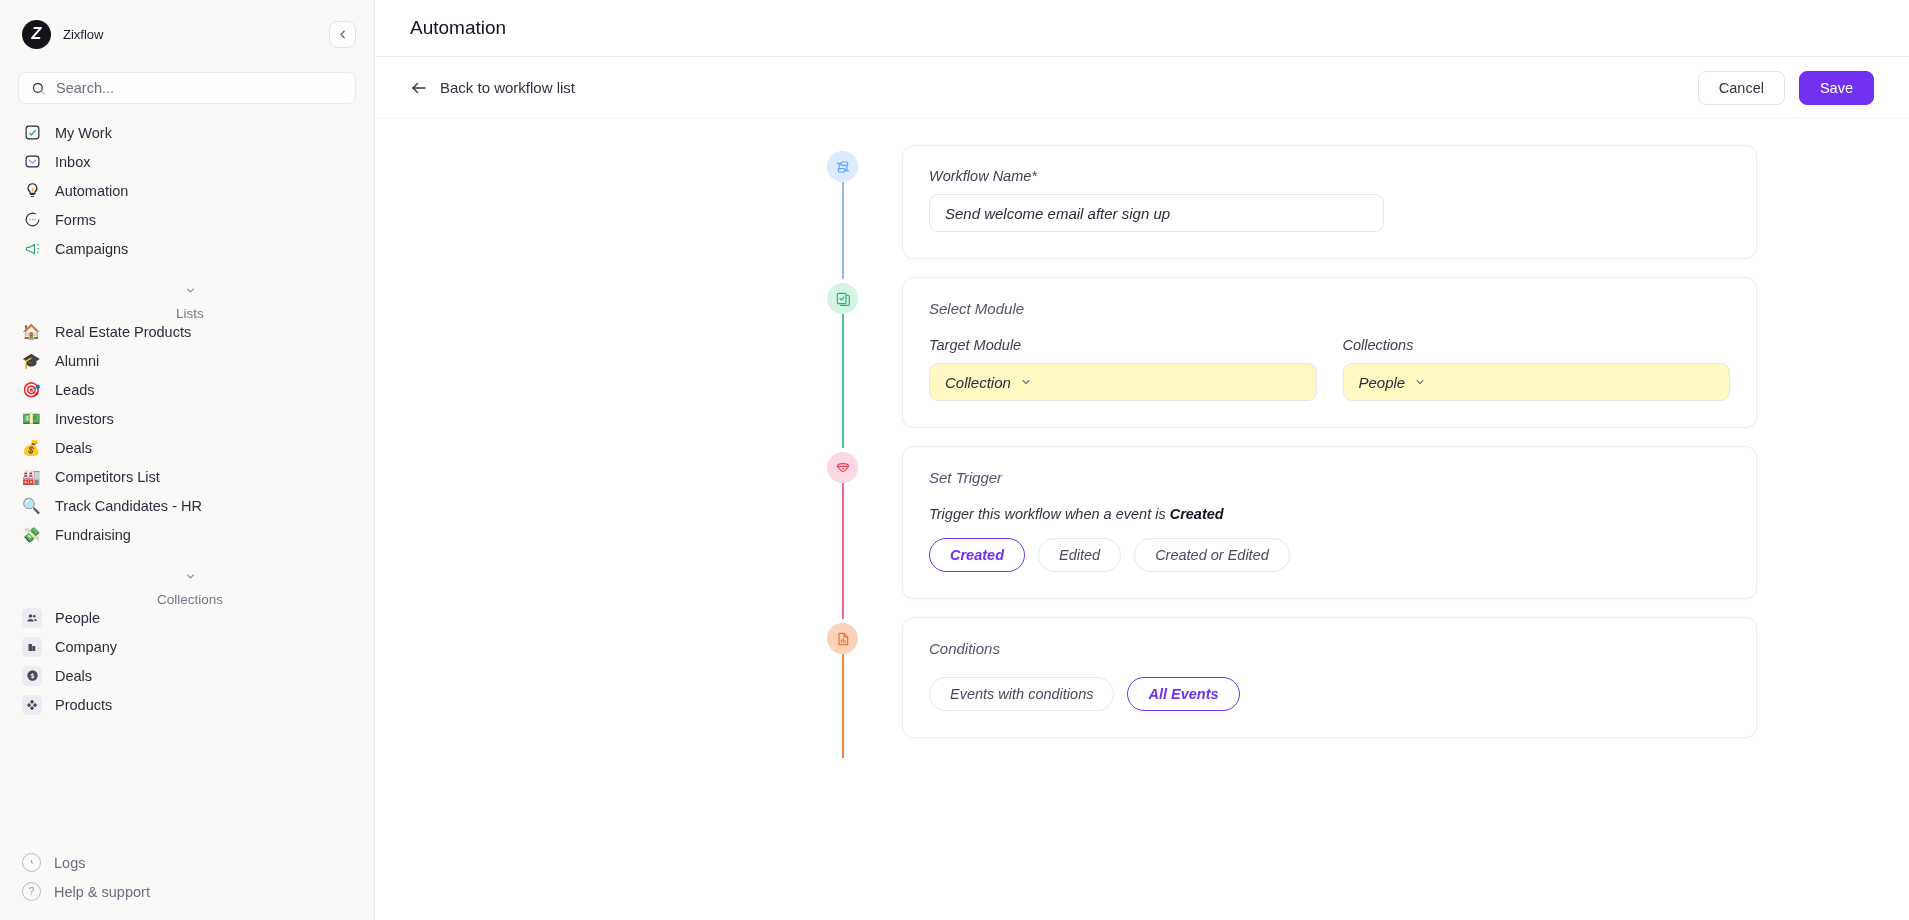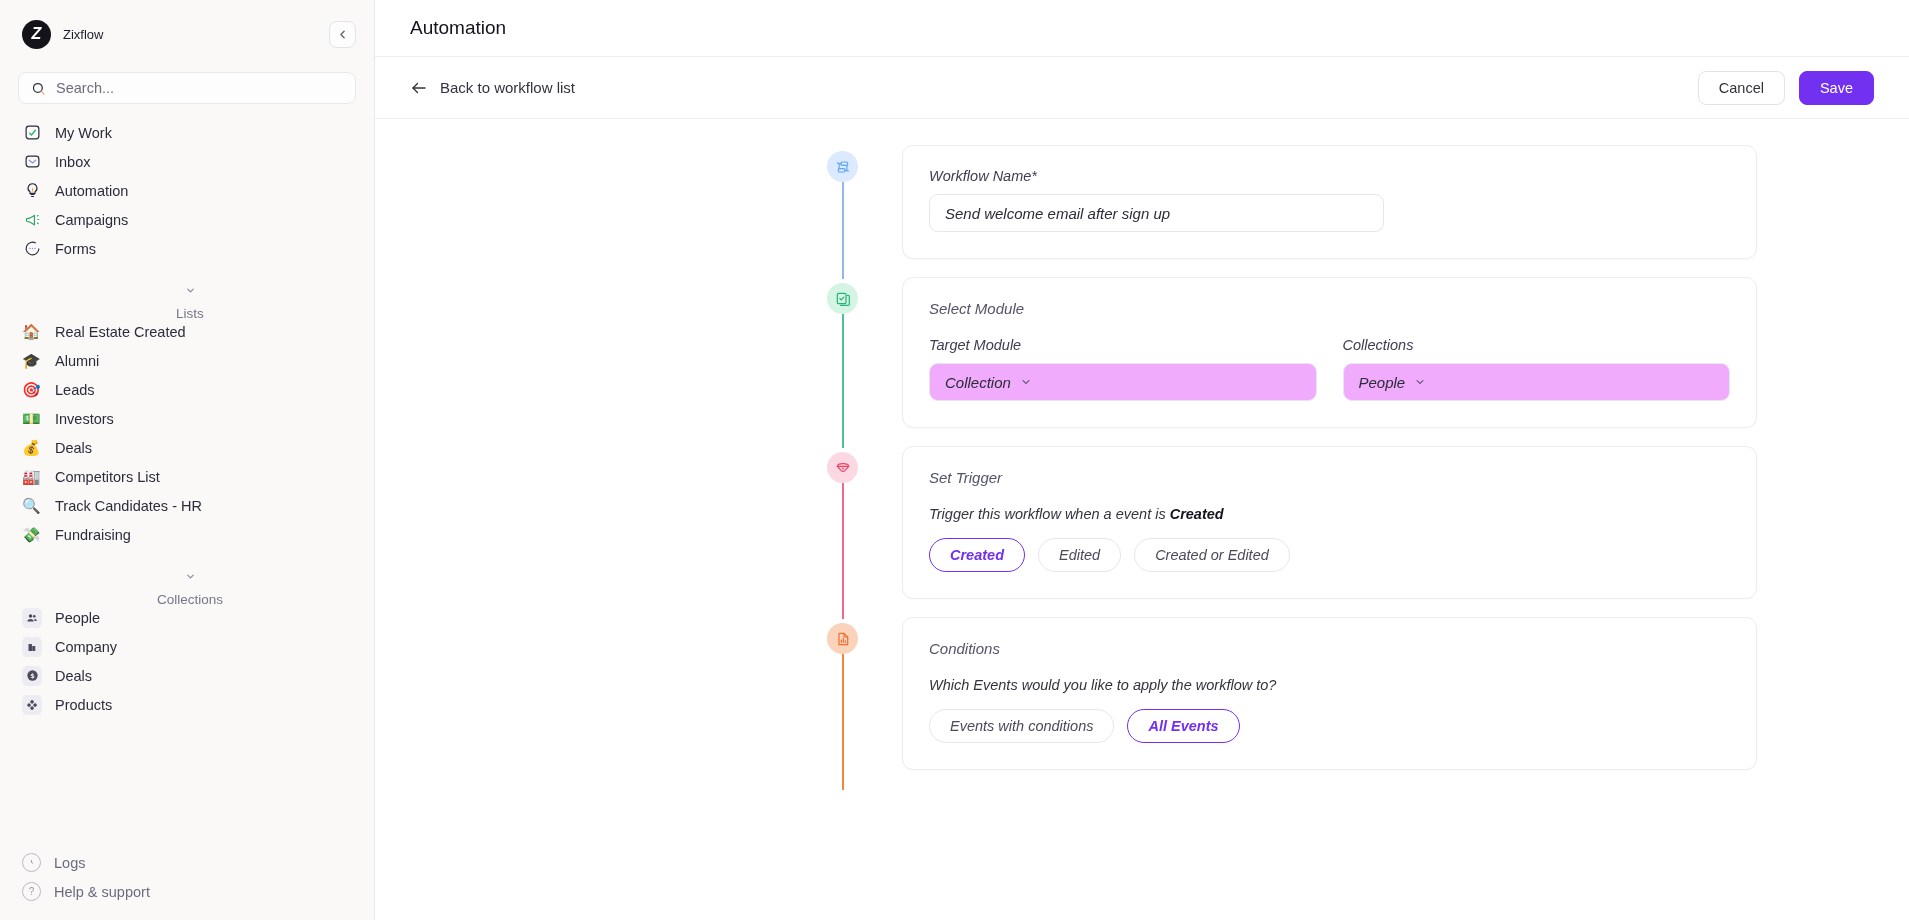--- a/index.html
+++ b/index.html
@@ -147,21 +147,21 @@
   .text-input {
     height: 38px; border: 1px solid #e6e6ee; border-radius: 9px;
     background: #fff; display: flex; align-items: center;
     padding: 0 15px; font-size: 15px; color: #2b2b39;
     max-width: 455px;
   }
   .two-col { display: flex; gap: 26px; }
   .col { flex: 1; min-width: 0; }
   .select {
     height: 38px; border: 1px solid #e6e6ee; border-radius: 9px;
-    background: #f0abfc; display: flex; align-items: center; gap: 9px;
+    background: #fef9c3; display: flex; align-items: center; gap: 9px;
     padding: 0 15px; font-size: 15px; color: #2b2b39; cursor: pointer;
   }
   .helper { font-size: 14.5px; color: #33333f; margin-bottom: 16px; }
   .helper b { font-weight: bold; color: #14131f; }
   .chips { display: flex; gap: 13px; }
   .chip {
     height: 34px; padding: 0 20px; border-radius: 18px;
     border: 1px solid #e6e6ee; background: #fff;
     font-size: 14.5px; color: #4a4a5c; cursor: pointer;
     display: flex; align-items: center; justify-content: center;
@@ -217,50 +217,50 @@
         <svg width="17" height="17" viewBox="0 0 24 24" fill="none" stroke="#2c2c3b" stroke-width="1.6">
             <path d="M9 17.5h6M10 20.5h4M12 2.5a6.2 6.2 0 0 0-3.6 11.3v2.2h7.2v-2.2A6.2 6.2 0 0 0 12 2.5z"></path>
             <path d="M12 8.5v5" stroke="#f0a63c" stroke-width="1.6"></path>
           </svg>
       </span>
       <span class="nav-label">Automation</span>
     </div>
     <div class="nav-item">
       <span class="nav-ic">
         <svg width="17" height="17" viewBox="0 0 24 24" fill="none" stroke="#2c2c3b" stroke-width="1.6">
-            <path d="M3.5 10.5v3a1.6 1.6 0 0 0 1.6 1.6h2.2l7.4 4.2V6.3l-7.4 4.2H5.1a1.6 1.6 0 0 0-1.6 1.6z" stroke="#27a36a"></path>
-            <path d="M18.5 7.5l2-1.6M19 12h2.3M18.5 16.5l2 1.6" stroke="#27a36a"></path>
-          </svg>
-      </span>
-      <span class="nav-label">Campaigns</span>
-    </div>
-    <div class="nav-item">
-      <span class="nav-ic">
-        <svg width="17" height="17" viewBox="0 0 24 24" fill="none" stroke="#2c2c3b" stroke-width="1.6">
             <path d="M21 12a9 9 0 1 1-4.2-7.6"></path>
             <circle cx="8.5" cy="12" r="1" fill="#8e8ee8" stroke="none"></circle>
             <circle cx="12" cy="12" r="1" fill="#8e8ee8" stroke="none"></circle>
             <circle cx="15.5" cy="12" r="1" fill="#8e8ee8" stroke="none"></circle>
           </svg>
       </span>
       <span class="nav-label">Forms</span>
     </div>
+    <div class="nav-item">
+      <span class="nav-ic">
+        <svg width="17" height="17" viewBox="0 0 24 24" fill="none" stroke="#2c2c3b" stroke-width="1.6">
+            <path d="M3.5 10.5v3a1.6 1.6 0 0 0 1.6 1.6h2.2l7.4 4.2V6.3l-7.4 4.2H5.1a1.6 1.6 0 0 0-1.6 1.6z" stroke="#27a36a"></path>
+            <path d="M18.5 7.5l2-1.6M19 12h2.3M18.5 16.5l2 1.6" stroke="#27a36a"></path>
+          </svg>
+      </span>
+      <span class="nav-label">Campaigns</span>
+    </div>
 
     <div class="group-head">
       <span class="chev-sm">
         <svg width="11" height="11" viewBox="0 0 24 24" fill="none" stroke="currentColor" stroke-width="2.6" stroke-linecap="round" stroke-linejoin="round">
             <polyline points="6 9 12 15 18 9"></polyline>
           </svg>
       </span>
       <span>Lists</span>
     </div>
 
     <div class="nav-item">
       <span class="nav-ic">🏠</span>
-      <span class="nav-label">Real Estate Created</span>
+      <span class="nav-label">Real Estate Products</span>
     </div>
     <div class="nav-item">
       <span class="nav-ic">🎓</span>
       <span class="nav-label">Alumni</span>
     </div>
     <div class="nav-item">
       <span class="nav-ic">🎯</span>
       <span class="nav-label">Leads</span>
     </div>
     <div class="nav-item">
@@ -451,21 +451,20 @@
                 <path d="M6 3.5h7.5L19 9v11.5H6z"></path>
                 <polyline points="13.5 3.5 13.5 9 19 9"></polyline>
                 <line x1="9.5" y1="17" x2="9.5" y2="13.5"></line>
                 <line x1="12.5" y1="17" x2="12.5" y2="11.5"></line>
                 <line x1="15.5" y1="17" x2="15.5" y2="14.8"></line>
               </svg>
           </div>
           <div class="step-line" style="background:#f0873f;"></div>
           <div class="card">
             <div class="card-title">Conditions</div>
-            <div class="helper">Which Events would you like to apply the workflow to?</div>
             <div class="chips">
               <div class="chip">Events with conditions</div>
               <div class="chip sel">All Events</div>
             </div>
           </div>
         </div>
 
       </div>
     </div>
   </section>

